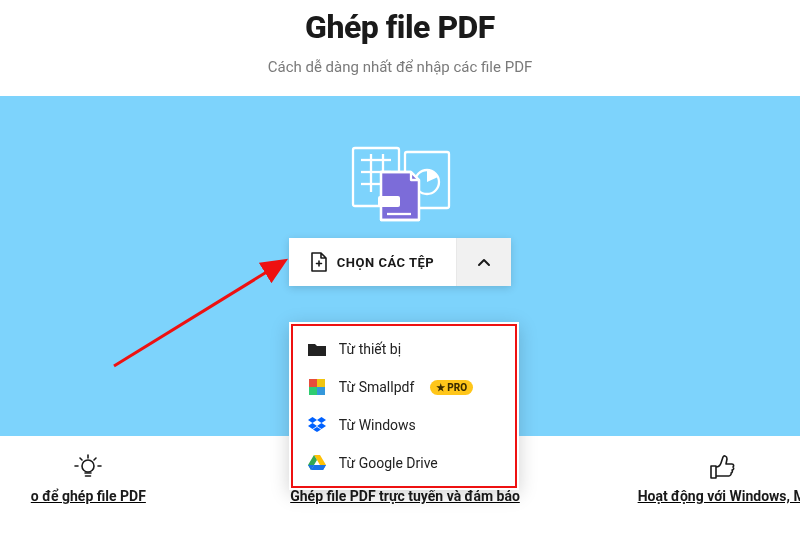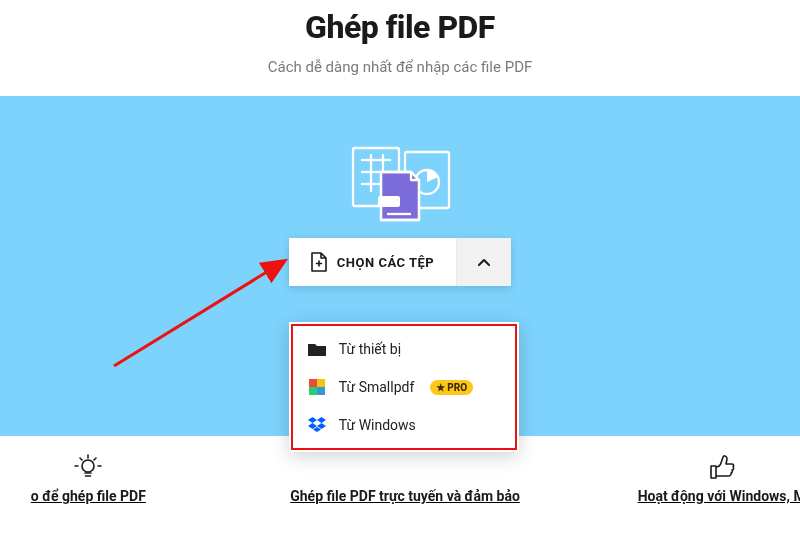--- a/index.html
+++ b/index.html
@@ -238,20 +238,33 @@
                   <polygon points="13.5,0 18,3 13.5,6 9,3"></polygon>
                   <polygon points="4.5,6 9,9 4.5,12 0,9"></polygon>
                   <polygon points="13.5,6 18,9 13.5,12 9,9"></polygon>
                   <polygon points="9,10 13,12.5 9,15 5,12.5"></polygon>
                 </g>
               </svg>
           </span>
           <span>Từ Windows</span>
         </div>
 
+        <div class="dd-item">
+          <span class="dd-icon">
+            <svg width="18" height="16" viewBox="0 0 18 16">
+                <polygon points="6,0 12,0 18,10 12,10" fill="#ffc107"></polygon>
+                <polygon points="0,10 6,0 9,5 3,15" fill="#34a853"></polygon>
+                <polygon points="3,15 18,10 15,15" fill="#1a73e8"></polygon>
+                <polygon points="3,15 9,5 12,10 6,10" fill="#1a73e8" opacity="0"></polygon>
+                <polygon points="0,10 6,10 3,15" fill="#1a73e8"></polygon>
+                <polygon points="6,10 18,10 15,15 3,15" fill="#1a73e8"></polygon>
+              </svg>
+          </span>
+          <span>Từ Google Drive</span>
+        </div>
 
       </div>
     </div>
   </div>
 
   <svg class="arrow-annotation" width="200" height="120">
     <defs>
       <marker id="ah" markerWidth="9" markerHeight="8" refX="7" refY="4" orient="auto">
         <polygon points="0,0 9,4 0,8" fill="#e11"></polygon>
       </marker>

